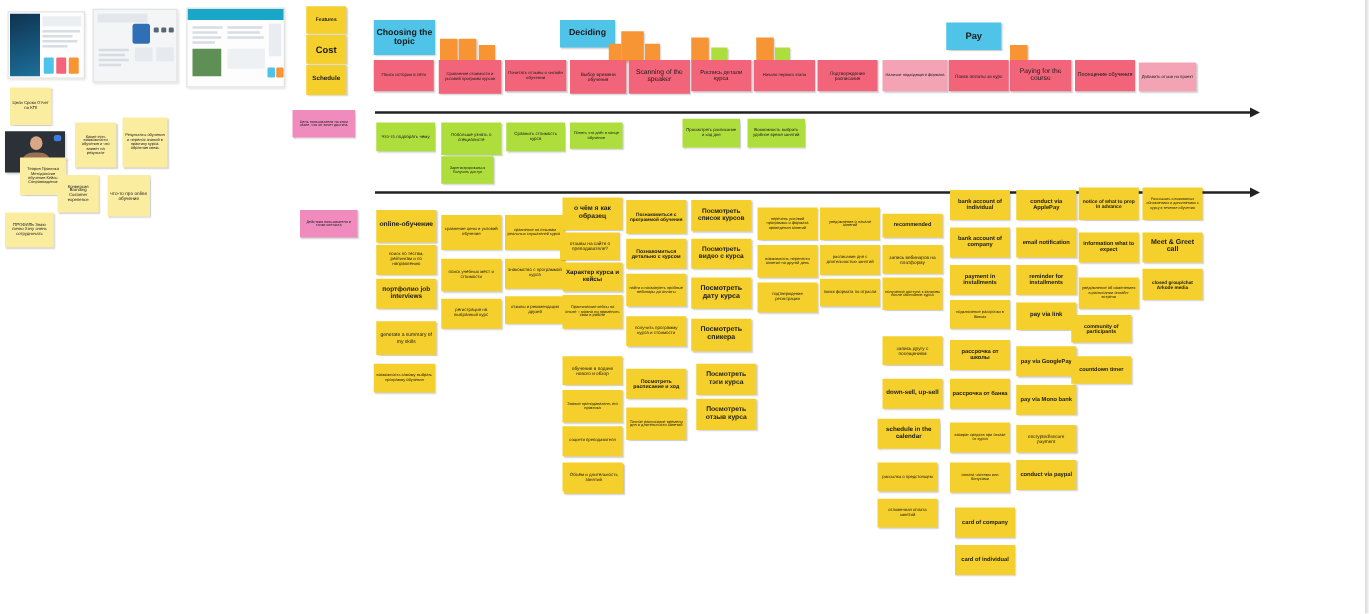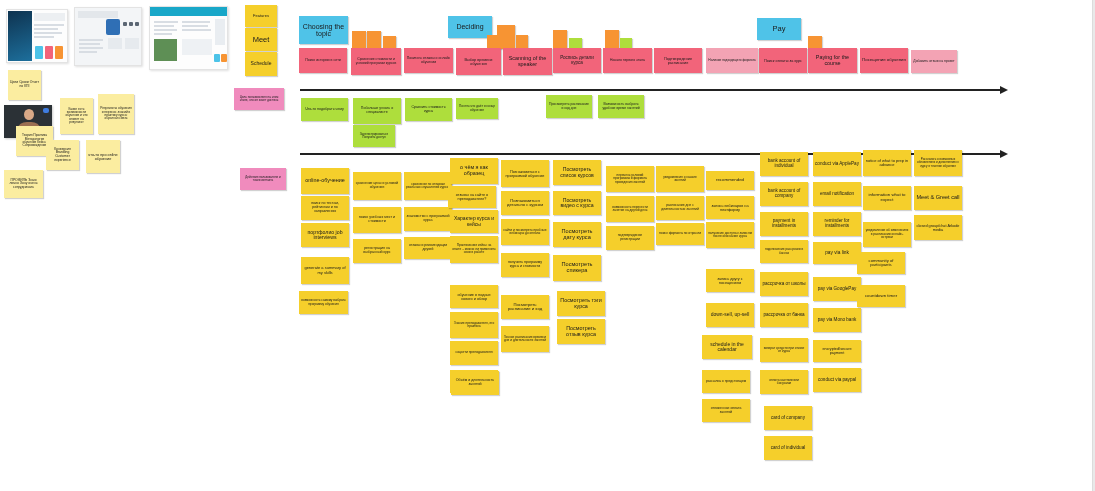--- a/index.html
+++ b/index.html
@@ -28,21 +28,21 @@
   .doc .hdr{height:9px;background:#19a7c8;}
   .doc .photo{position:absolute;background:#143a5a;}
   .doc .line{position:absolute;background:#d8dde3;height:1.5px;}
   .doc .blk{position:absolute;background:#eef1f4;}
   .doc .sw{position:absolute;border-radius:1px;}
   .vid{position:absolute;background:#2b3136;overflow:hidden;box-shadow:1px 1px 2px rgba(0,0,0,.2);}
   .vid .face{position:absolute;border-radius:50%;background:#d8a887;}
   .vid .body{position:absolute;border-radius:40% 40% 0 0;background:#9b6f52;}
   .vid .btn{position:absolute;background:#3f7ce0;border-radius:2px;}
 
-  .ttl{font-weight:normal;text-align:center;}
+  .ttl{font-weight:bold;text-align:center;}
 </style>
 </head>
 <body>
 
 <div id="board">
 
   <div class="doc" style="left:6px;top:9px;width:60px;height:52px;">
     <div class="photo" style="left:1px;top:1px;width:24px;height:50px;background:linear-gradient(160deg,#0e3350,#1d6f9c);"></div>
     <div class="blk" style="left:27px;top:3px;width:31px;height:8px;background:#eceff2;"></div>
     <div class="line" style="left:27px;top:14px;width:30px;"></div>
@@ -93,21 +93,21 @@
   </div>
 
   <div class="note cream" style="left:60px;top:98px;width:33px;height:36px;font-size:3.2px;">Какие есть возможности обучения и что влияет на результат</div>
   <div class="note cream" style="left:98px;top:94px;width:36px;height:40px;font-size:3.2px;">Результаты обучения и перенос знаний в практику курса: обратная связь</div>
   <div class="note cream" style="left:16px;top:126px;width:37px;height:30px;font-size:3.2px;">Теория Практика Методология обучения Кейсы Сопровождение</div>
   <div class="note cream" style="left:46px;top:140px;width:33px;height:30px;font-size:3.4px;">Конверсия Branding Customer experience</div>
   <div class="note cream" style="left:86px;top:140px;width:34px;height:33px;font-size:3.8px;">что-то про online обучение</div>
   <div class="note cream" style="left:4px;top:170px;width:39px;height:28px;font-size:3.4px;">ПРОФИЛЬ Знаю лично Хочу очень сотрудничать</div>
 
   <div class="note yellow ttl" style="left:245px;top:5px;width:32px;height:22px;font-size:4px;">Features</div>
-  <div class="note yellow ttl" style="left:245px;top:28px;width:32px;height:23px;font-size:7.5px;">Meet</div>
+  <div class="note yellow ttl" style="left:245px;top:28px;width:32px;height:23px;font-size:7.5px;">Cost</div>
   <div class="note yellow ttl" style="left:245px;top:52px;width:32px;height:24px;font-size:5px;">Schedule</div>
 
   <div class="note magenta" style="left:234px;top:88px;width:50px;height:22px;font-size:3px;">Цель пользователя на этом этапе, что он хочет достичь</div>
   <div class="note magenta" style="left:240px;top:168px;width:46px;height:22px;font-size:3px;">Действия пользователя и точки контакта</div>
 
   <div class="note blue ttl" style="left:299px;top:16px;width:49px;height:28px;font-size:7px;">Choosing the topic</div>
   <div class="note blue ttl" style="left:448px;top:16px;width:44px;height:22px;font-size:7px;">Deciding</div>
   <div class="note blue ttl" style="left:757px;top:18px;width:44px;height:22px;font-size:7.5px;">Pay</div>
 
   <div class="note orange" style="left:352px;top:31px;width:14px;height:18px;"></div>

